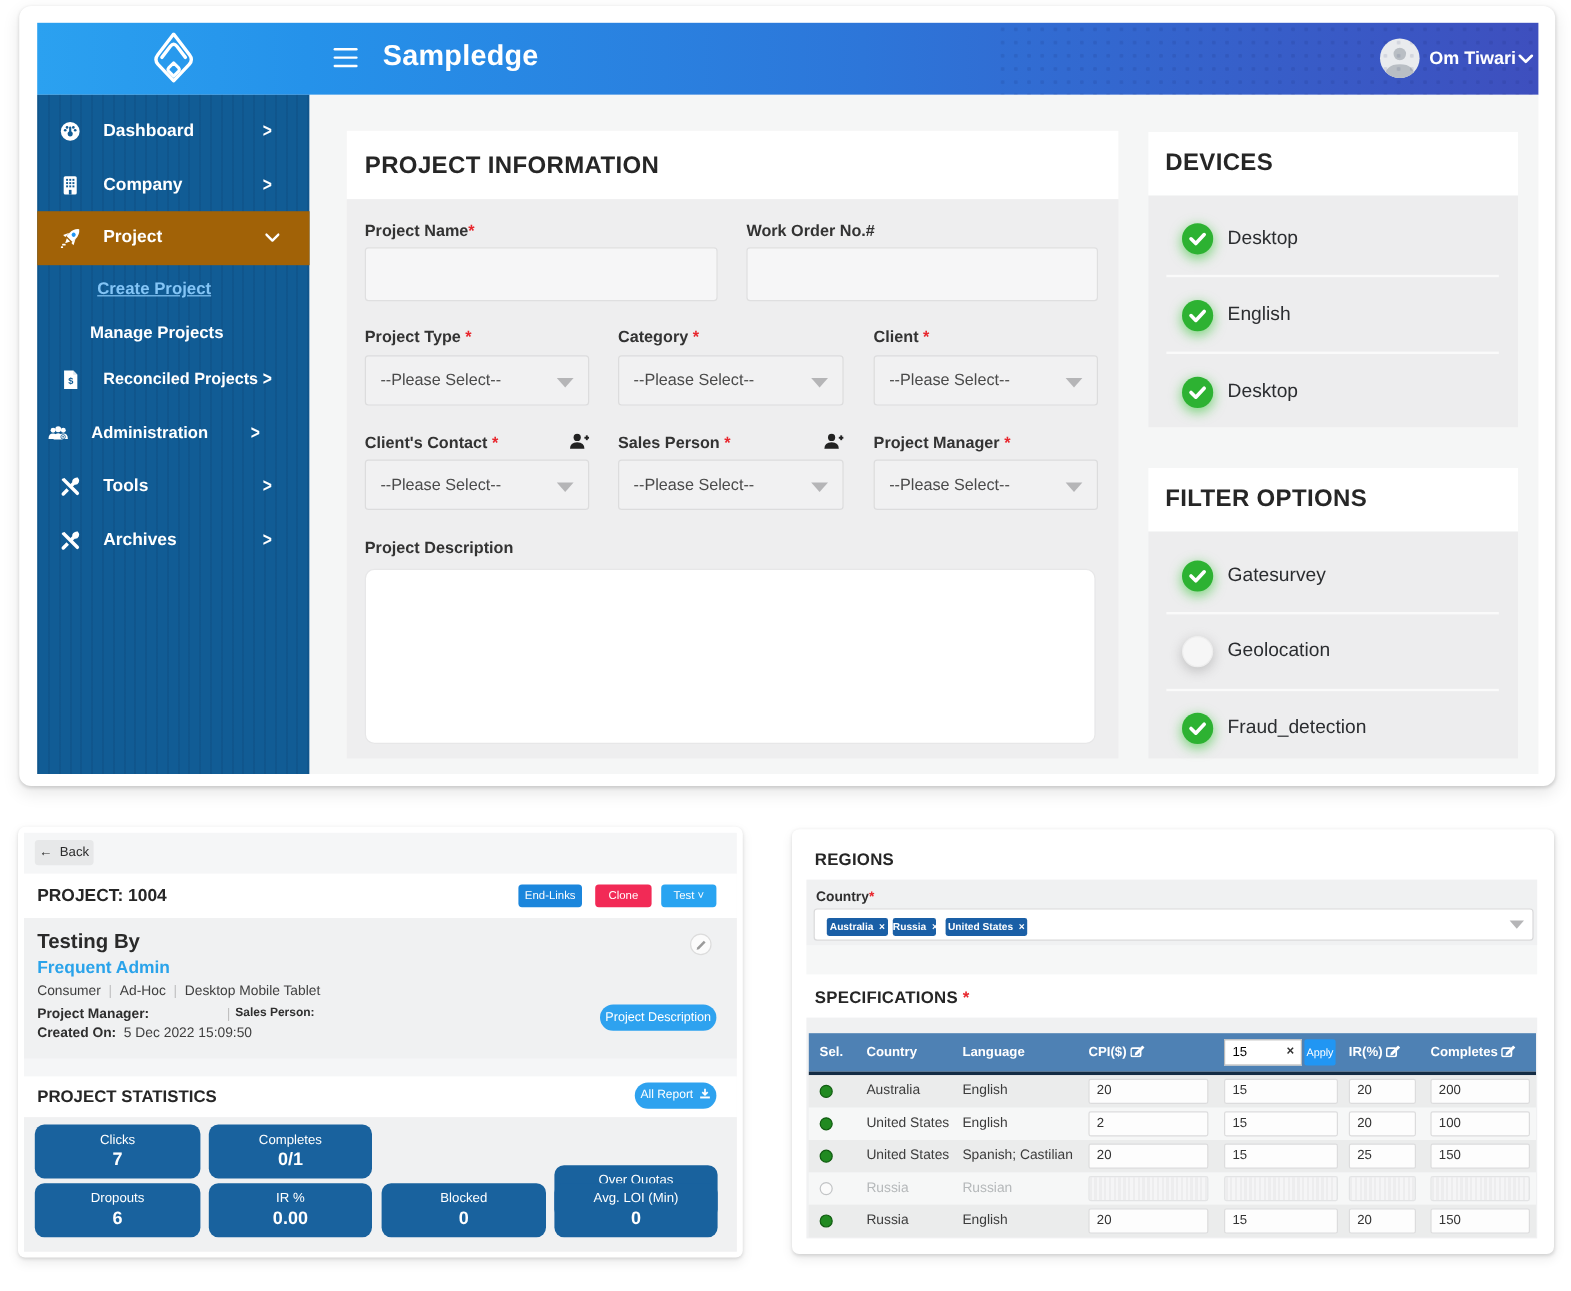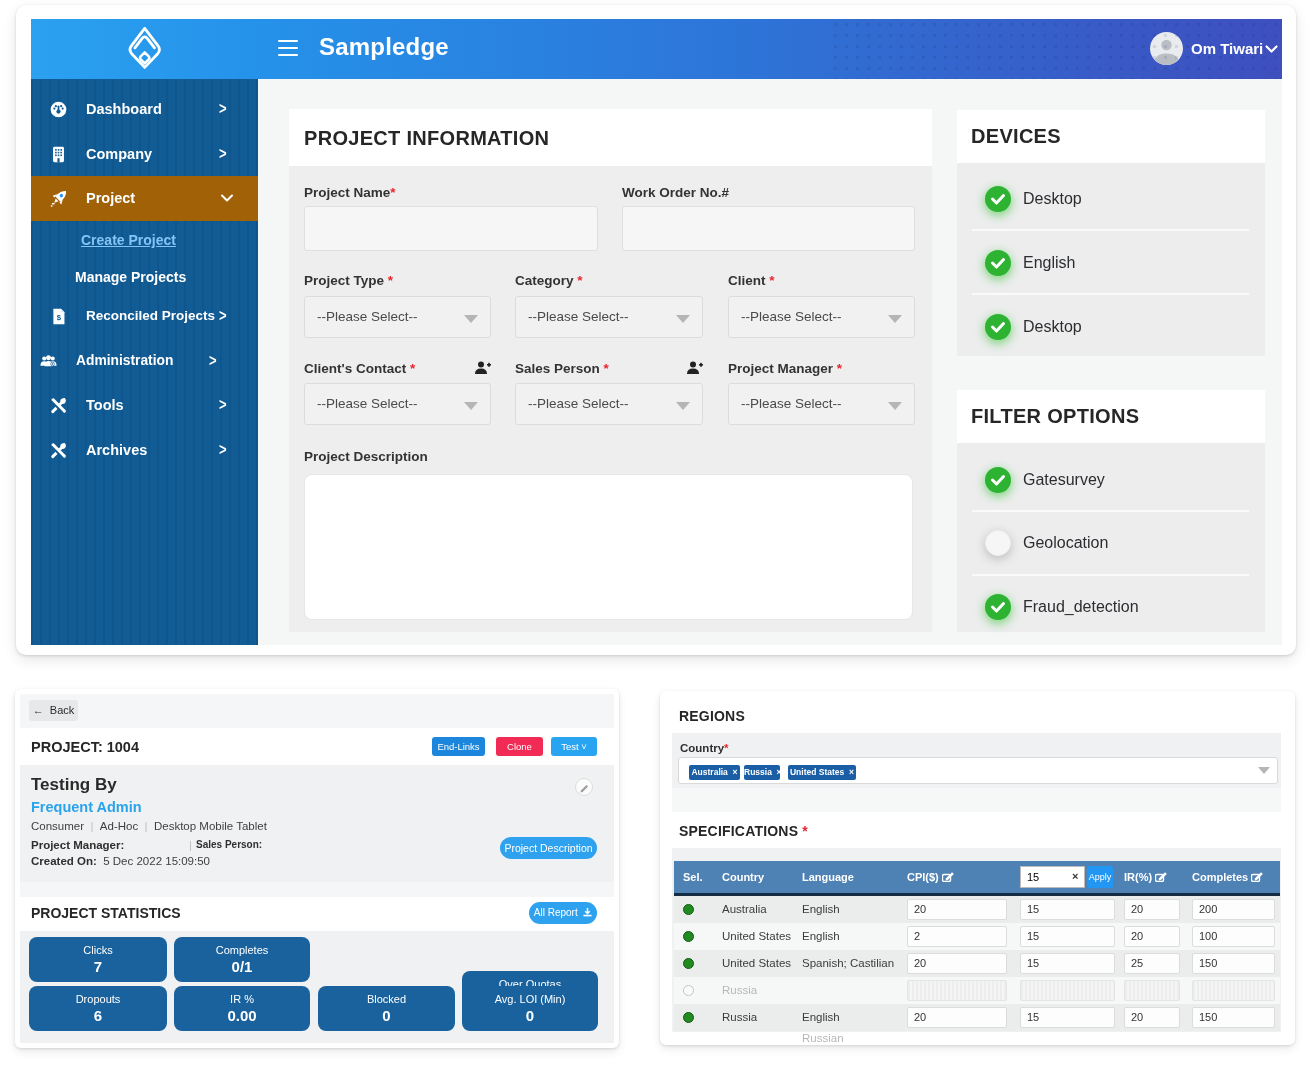--- a/index.html
+++ b/index.html
@@ -409,21 +409,21 @@
     <div class="cell" style="left:48px;">United States</div>
     <div class="cell" style="left:128px;">Spanish; Castilian</div>
     <div class="tin" style="left:233px; width:100px;">20</div>
     <div class="tin" style="left:346px; width:95px;">15</div>
     <div class="tin" style="left:450px; width:56px;">25</div>
     <div class="tin" style="left:518px; width:83px;">150</div>
   </div>
   <div class="trow abs" style="top:977px; background:#f6f7f7;">
     <div class="dot dot-off" style="left:9px;"></div>
     <div class="cell" style="left:48px; color:#b5b8ba;">Russia</div>
-    <div class="cell" style="left:128px; color:#b5b8ba;margin-top:48px;">Russian</div>
+    <div class="cell" style="left:128px; color:#b5b8ba;">Russian</div>
     <div class="tin tin-d" style="left:233px; width:100px;"></div>
     <div class="tin tin-d" style="left:346px; width:95px;"></div>
     <div class="tin tin-d" style="left:450px; width:56px;"></div>
     <div class="tin tin-d" style="left:518px; width:83px;"></div>
   </div>
   <div class="trow abs" style="top:1004px; background:#ebecec;">
     <div class="dot" style="left:9px;"></div>
     <div class="cell" style="left:48px;">Russia</div>
     <div class="cell" style="left:128px;">English</div>
     <div class="tin" style="left:233px; width:100px;">20</div>

